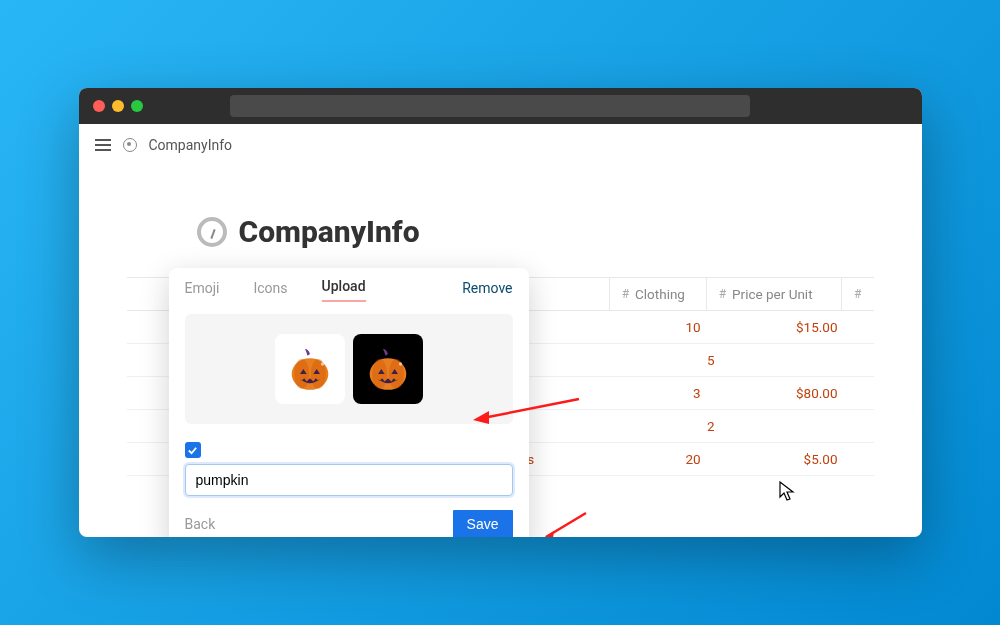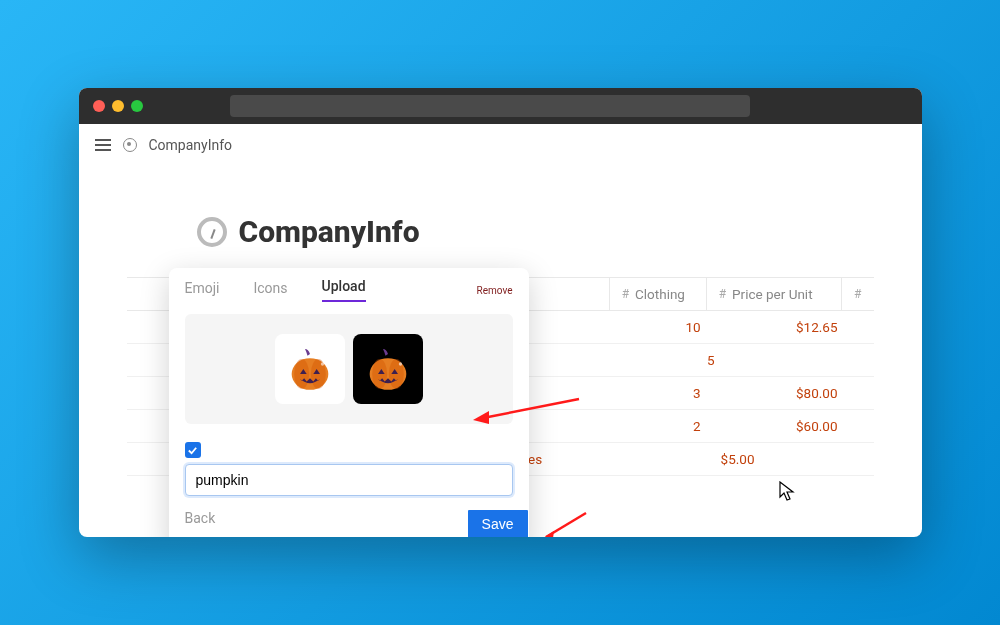--- a/index.html
+++ b/index.html
@@ -34,34 +34,34 @@
 .col-extra { flex: 1; }
 .table-row { display: flex; border-bottom: 1px solid #f0f0f0; }
 .td { color: #c2410c; }
 .td.num { text-align: right; }
 .hash-icon { font-size: 12px; color: #aaa; }
 .lines-icon { display: inline-block; }
 .lines-icon span { display: block; width: 10px; height: 1.5px; background: #aaa; margin: 2px 0; }
 .popover { position: absolute; top: 180px; left: 90px; width: 360px; background: #fff; border-radius: 8px; box-shadow: 0 8px 30px rgba(0,0,0,0.18); padding: 0; z-index: 10; }
 .popover-tabs { display: flex; align-items: flex-end; padding: 10px 16px 0 16px; gap: 34px; font-size: 14px; }
 .tab { color: #999; padding-bottom: 6px; cursor: pointer; }
-.tab.active { color: #333; font-weight: 500; border-bottom: 2px solid #6d28d9; }
+.tab.active { color: #333; font-weight: 500; border-bottom: 2px solid #fca5a5; }
 .tab-spacer { flex: 1; }
-.remove-link { color: #7f1d1d; font-size: 10px; cursor: pointer; padding-bottom: 6px; }
+.remove-link { color: #0c4a6e; font-size: 14px; cursor: pointer; padding-bottom: 6px; }
 .preview-area { margin: 12px 16px; background: #f5f5f5; border-radius: 6px; height: 110px; display: flex; align-items: center; justify-content: center; gap: 8px; }
 .preview-tile { width: 70px; height: 70px; border-radius: 8px; display: flex; align-items: center; justify-content: center; }
 .tile-light { background: #fff; }
 .tile-dark { background: #000; }
 .checkbox-row { display: flex; align-items: center; gap: 8px; padding: 6px 16px; font-size: 14px; color: #444; }
 .checkbox { width: 16px; height: 16px; background: #1a73e8; border-radius: 3px; display: flex; align-items: center; justify-content: center; }
 .checkbox svg { width: 11px; height: 11px; }
 .field-label { padding: 8px 16px 4px 16px; font-size: 13px; color: #888; }
 .field-wrap { padding: 0 16px; }
 .input { width: 100%; padding: 7px 10px; border: 1.5px solid #a8c7f0; border-radius: 4px; font-size: 14px; outline: none; box-shadow: 0 0 0 2px rgba(26,115,232,0.15); }
-.popover-footer { display: flex; align-items: flex-start; justify-content: space-between; padding: 14px 1px 16px 16px; }
+.popover-footer { display: flex; align-items: center; justify-content: space-between; padding: 14px 16px 16px 16px; }
 .back-link { color: #999; font-size: 14px; cursor: pointer; }
 .save-btn { background: #1a73e8; color: #fff; border: none; padding: 6px 14px; border-radius: 1px; font-size: 14px; font-weight: 500; cursor: pointer; }
 .cursor { position: absolute; top: 393px; left: 700px; z-index: 5; }
 .arrow1 { position: absolute; top: 306px; left: 390px; z-index: 12; }
 .arrow2 { position: absolute; top: 423px; left: 455px; z-index: 12; }
 .pumpkin-svg { width: 50px; height: 50px; }
 </style>
 </head>
 <body>
 
@@ -110,46 +110,46 @@
         </div>
         <div class="th col-extra">
           <span class="hash-icon">#</span>
         </div>
       </div>
       <div id="table-body">
           <div class="table-row">
             <div class="td col-name"></div>
             <div class="td col-cat">Clothing</div>
             <div class="td col-qty num">10</div>
-            <div class="td col-price num">$12.65</div>
+            <div class="td col-price num">$15.00</div>
             <div class="td col-extra"></div>
           </div>
           <div class="table-row">
             <div class="td col-name"></div>
             <div class="td col-cat">Clothing</div>
             <div class="td col-qty num">5</div>
             <div class="td col-extra"></div>
           </div>
           <div class="table-row">
             <div class="td col-name"></div>
             <div class="td col-cat">Electronics</div>
             <div class="td col-qty num">3</div>
             <div class="td col-price num">$80.00</div>
             <div class="td col-extra"></div>
           </div>
           <div class="table-row">
             <div class="td col-name"></div>
             <div class="td col-cat">Footwear</div>
             <div class="td col-qty num">2</div>
-            <div class="td col-price num">$60.00</div>
             <div class="td col-extra"></div>
           </div>
           <div class="table-row">
             <div class="td col-name"></div>
             <div class="td col-cat">Accessories</div>
+            <div class="td col-qty num">20</div>
             <div class="td col-price num">$5.00</div>
             <div class="td col-extra"></div>
           </div>
         </div>
     </div>
   </div>
 
   <div class="popover">
     <div class="popover-tabs">
       <div class="tab">Emoji</div>

